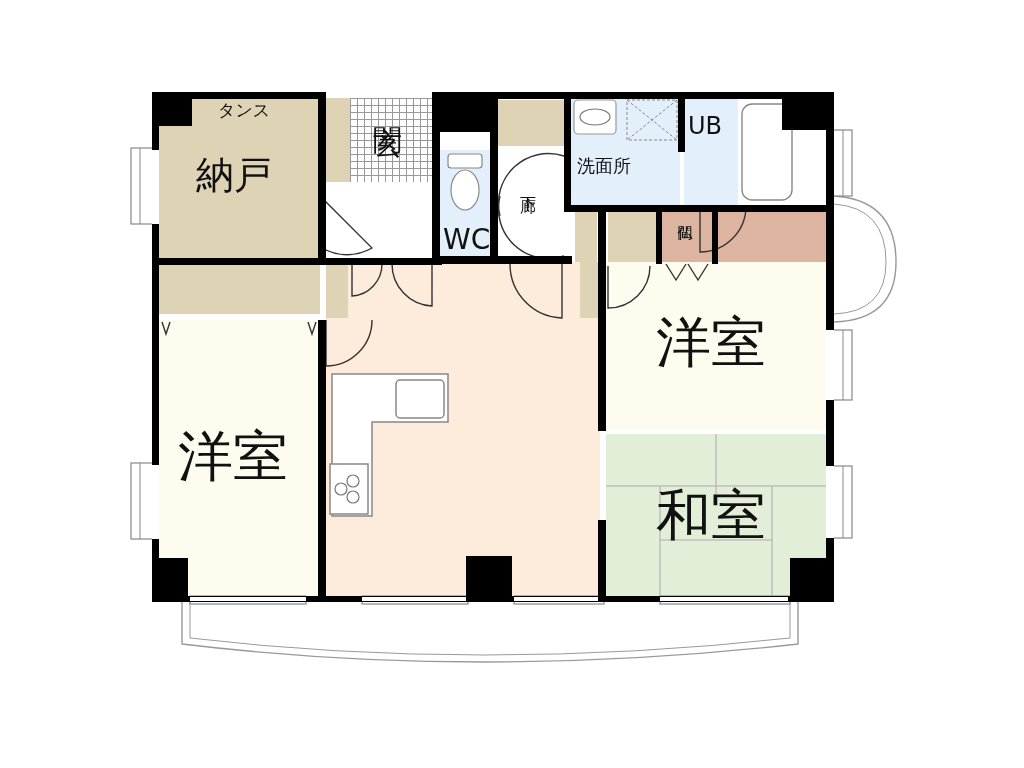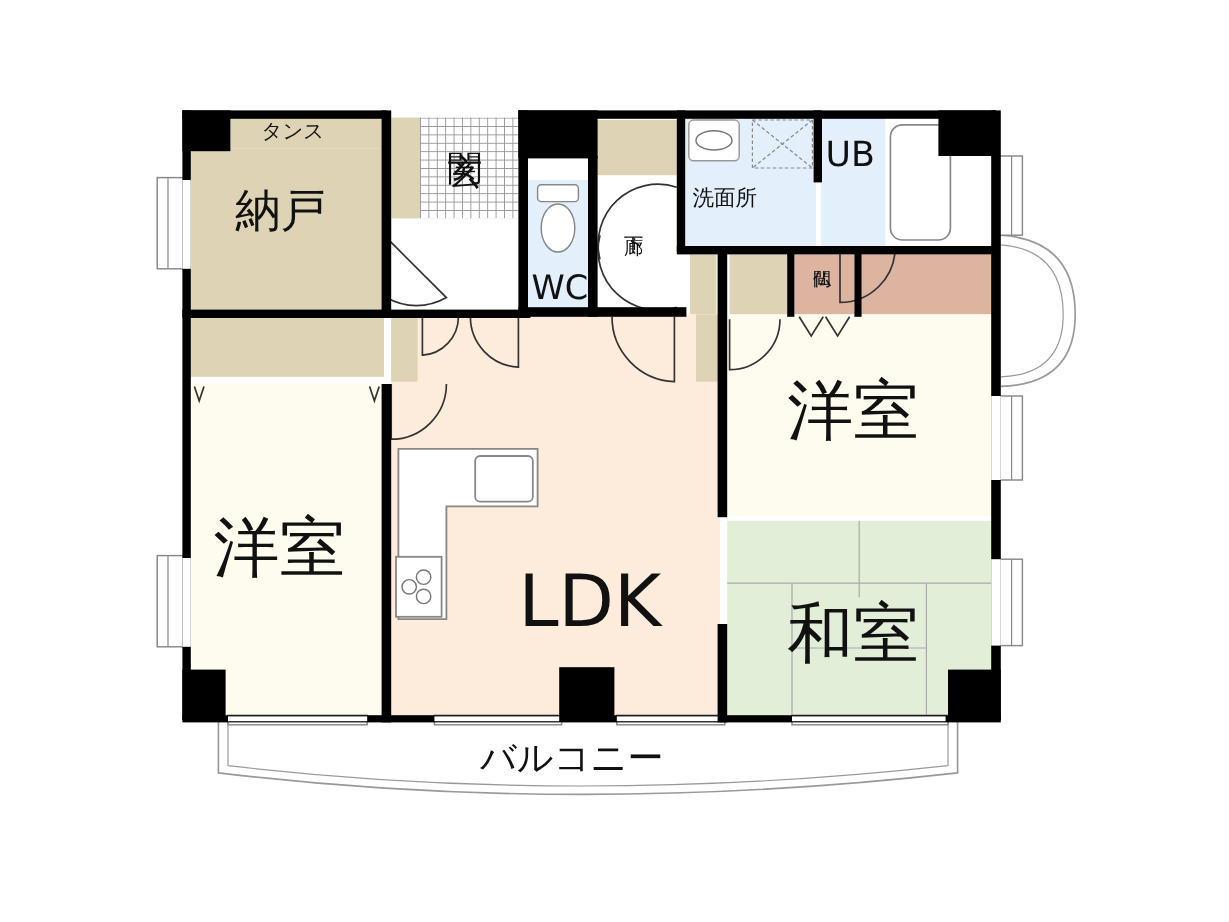--- a/index.html
+++ b/index.html
@@ -166,20 +166,18 @@
   <div class="abs" style="left:152px;top:465px;width:7px;height:74px;background:#fff;"></div>
   <div class="abs" style="left:826px;top:330px;width:8px;height:70px;background:#fff;"></div>
   <div class="abs" style="left:826px;top:466px;width:8px;height:72px;background:#fff;"></div>
 
   <div class="room-label" style="left:218px;top:102px;font-size:17px;">タンス</div>
   <div class="room-label" style="left:196px;top:156px;font-size:38px;">納戸</div>
   <div class="room-label vtext" style="left:373px;top:104px;font-size:29px;letter-spacing:0;">玄関</div>
   <div class="room-label" style="left:443px;top:226px;font-size:28px;">WC</div>
   <div class="room-label vtext" style="left:520px;top:184px;font-size:16px;">廊下</div>
   <div class="room-label" style="left:577px;top:157px;font-size:18px;">洗面所</div>
-  <div class="room-label" style="left:688px;top:114px;font-size:29px;">UB</div>
+  <div class="room-label" style="left:688px;top:114px;font-size:24px;">UB</div>
   <div class="room-label vtext" style="left:677px;top:214px;font-size:15px;">仏間</div>
   <div class="room-label" style="left:656px;top:315px;font-size:55px;">洋室</div>
   <div class="room-label" style="left:178px;top:429px;font-size:55px;">洋室</div>
-  <div class="room-label" style="left:432px;top:472px;font-size:60px;font-family:'DejaVu Sans',sans-serif;">LDK</div>
-  <div class="room-label" style="left:656px;top:488px;font-size:55px;margin-top:13px;">和室</div>
-  <div class="room-label" style="left:400px;top:618px;font-size:30px;">バルコニー</div>
+  <div class="room-label" style="left:656px;top:488px;font-size:55px;">和室</div>
 </div>
 
 </body></html>

